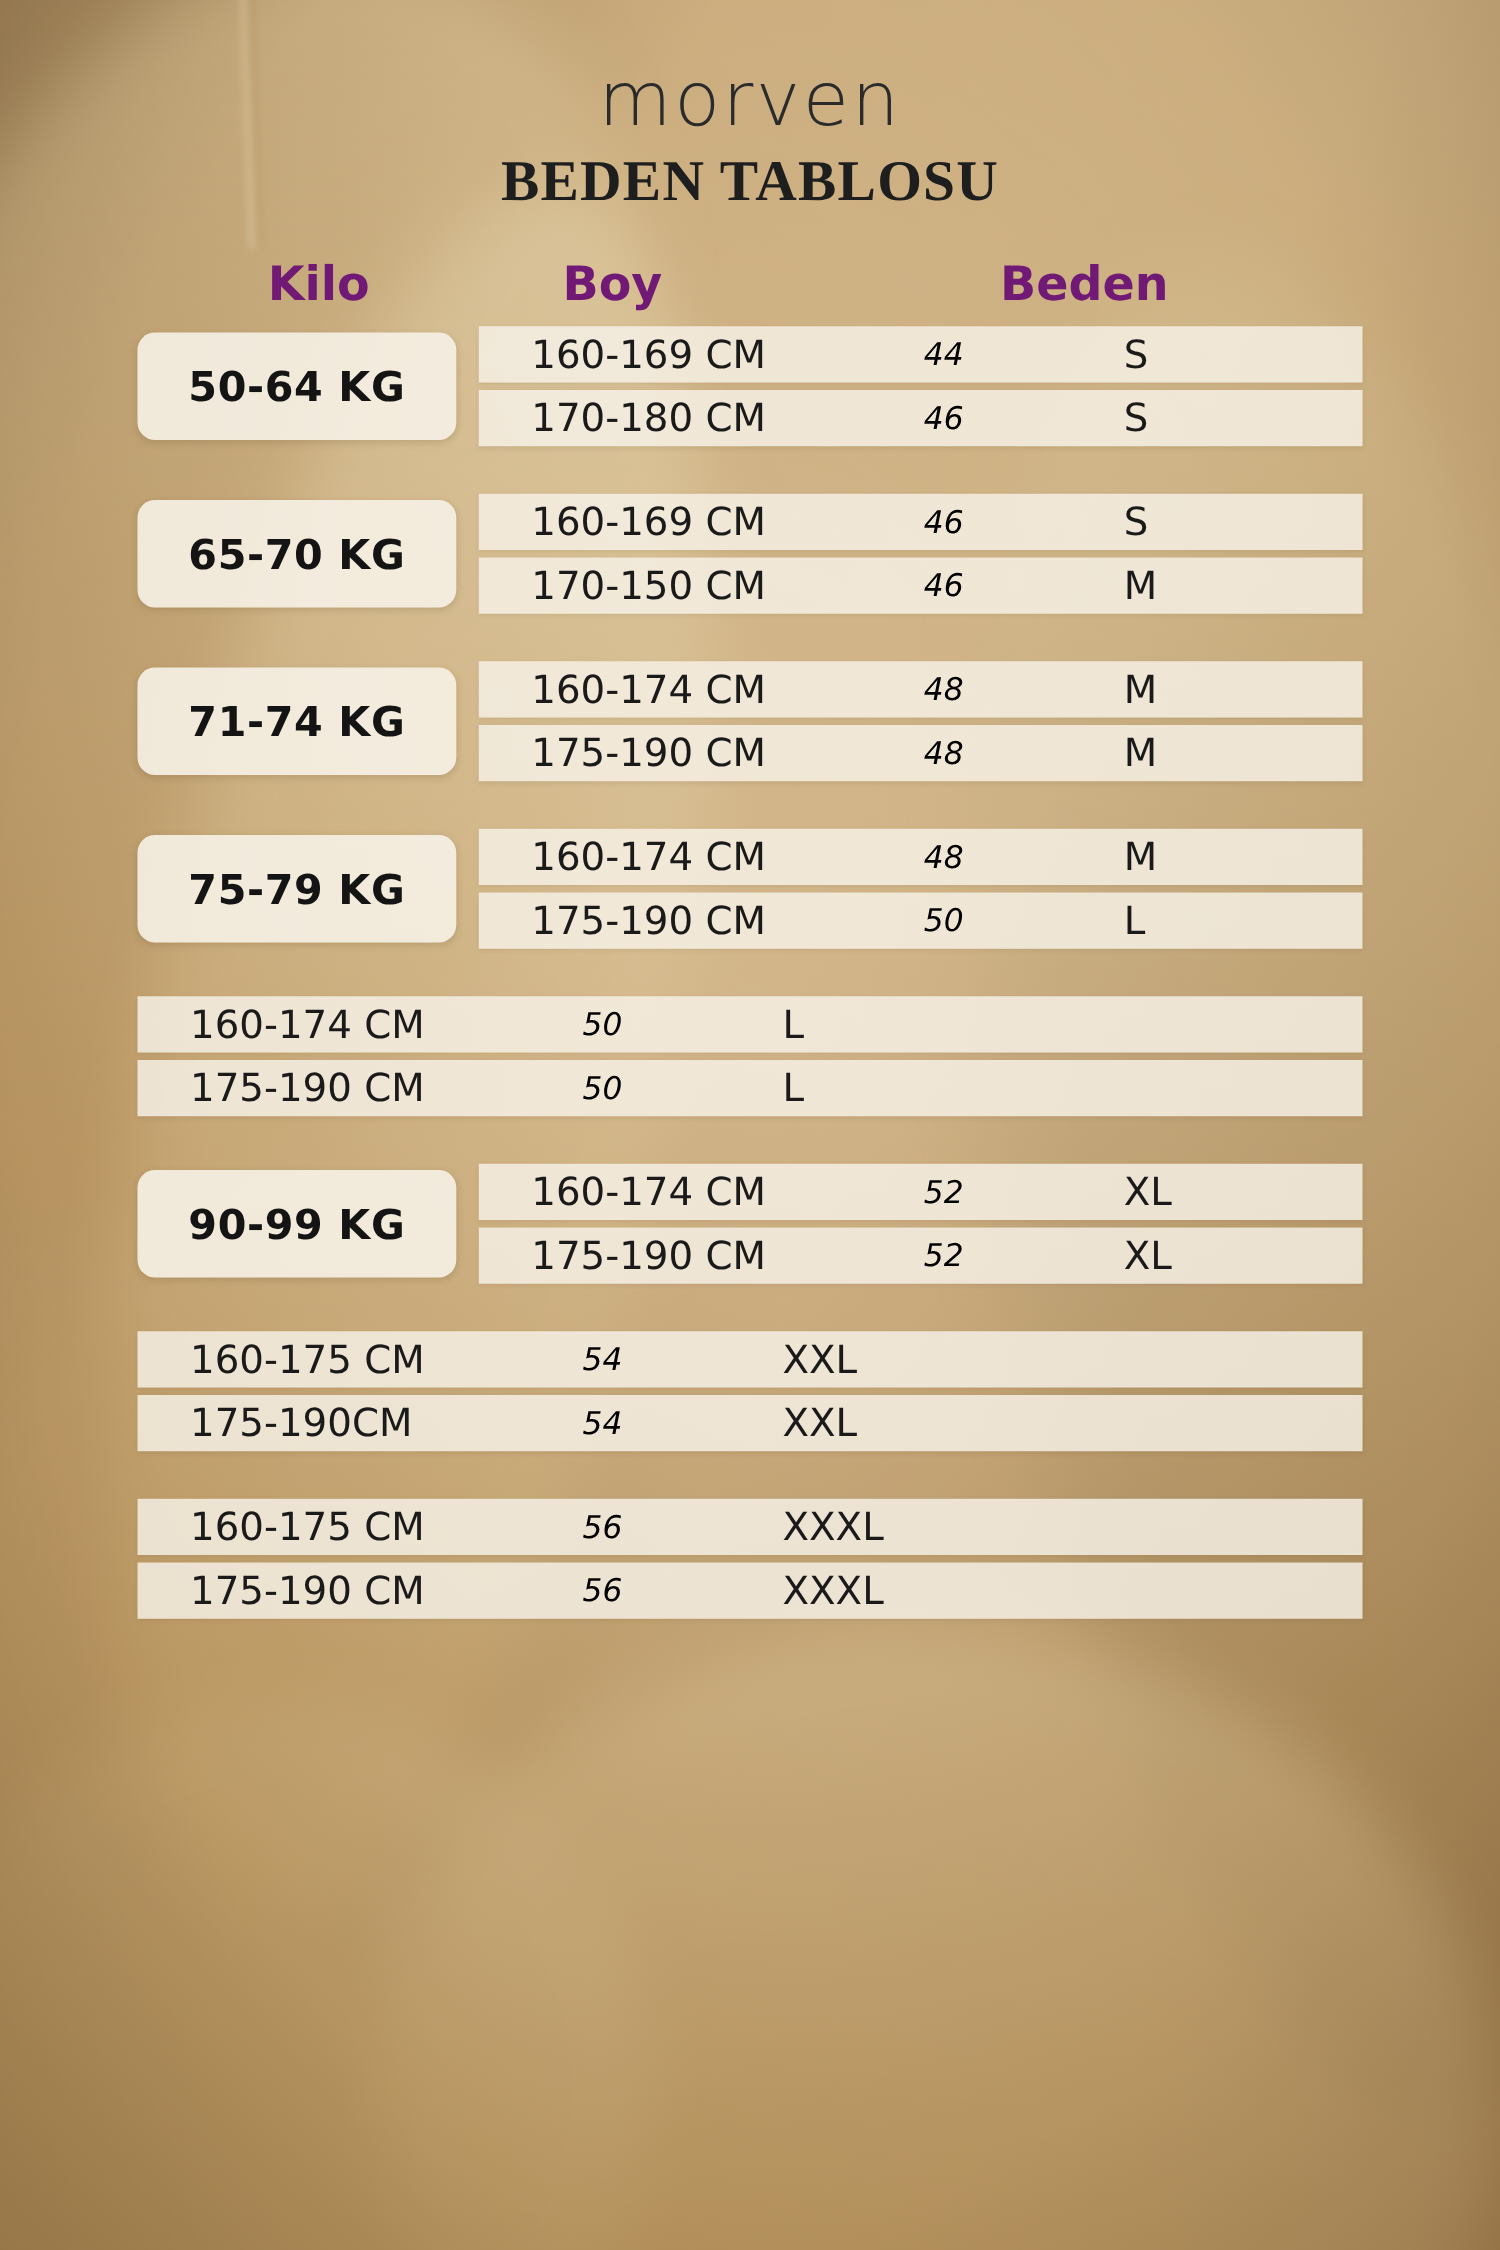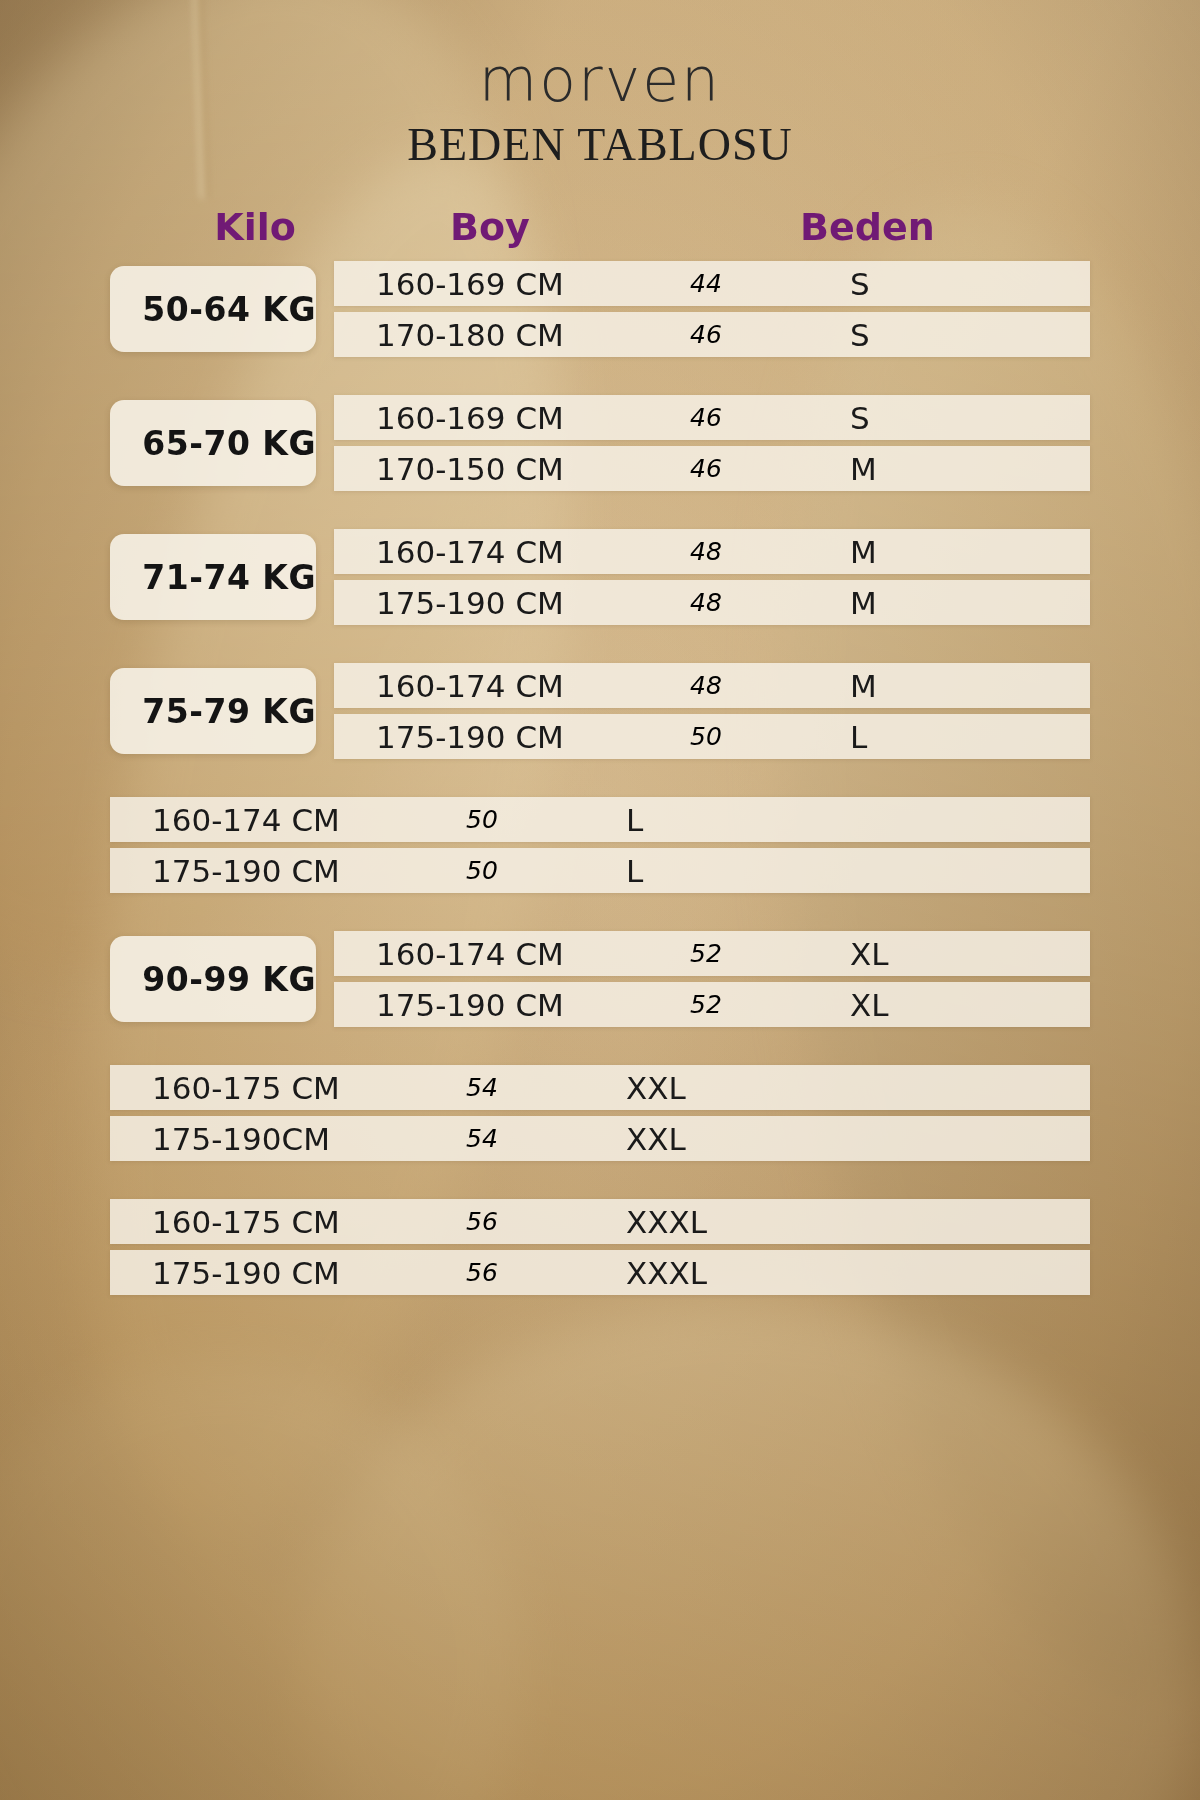--- a/index.html
+++ b/index.html
@@ -72,21 +72,21 @@
     font-size: 60px;
     letter-spacing: 2px;
     color: #2b2b2b;
     font-weight: 300;
     line-height: 1;
     margin: 14px 0 6px 0;
   }
   .doc-title {
     text-align: center;
     font-family: "Liberation Serif", serif;
-    font-weight: normal;
+    font-weight: bold;
     font-size: 46px;
     letter-spacing: 1px;
     color: #1e1e1e;
     margin: 8px 0 34px 0;
   }
 
   .col-heads {
     display: flex;
     align-items: flex-end;
     margin: 0 0 12px 0;
@@ -102,28 +102,28 @@
     color: #701a75;
   }
 
   .group {
     display: flex;
     align-items: center;
     margin-bottom: 38px;
     height: 96px;
   }
   .kilo-chip {
-    width: 206px;
+    width: 255px;
     min-height: 86px;
     margin-right: 18px;
     background: rgba(247,242,232,0.88);
     border-radius: 14px;
     display: flex;
     align-items: center;
-    justify-content: flex-end;
+    justify-content: center;
     box-shadow: 0 2px 6px rgba(90,66,36,.18);
   }
   .kilo-chip span {
     font-family: "DejaVu Sans", sans-serif;
     font-weight: bold;
     font-size: 33px;
     color: #141414;
     letter-spacing: .5px;
   }
 

